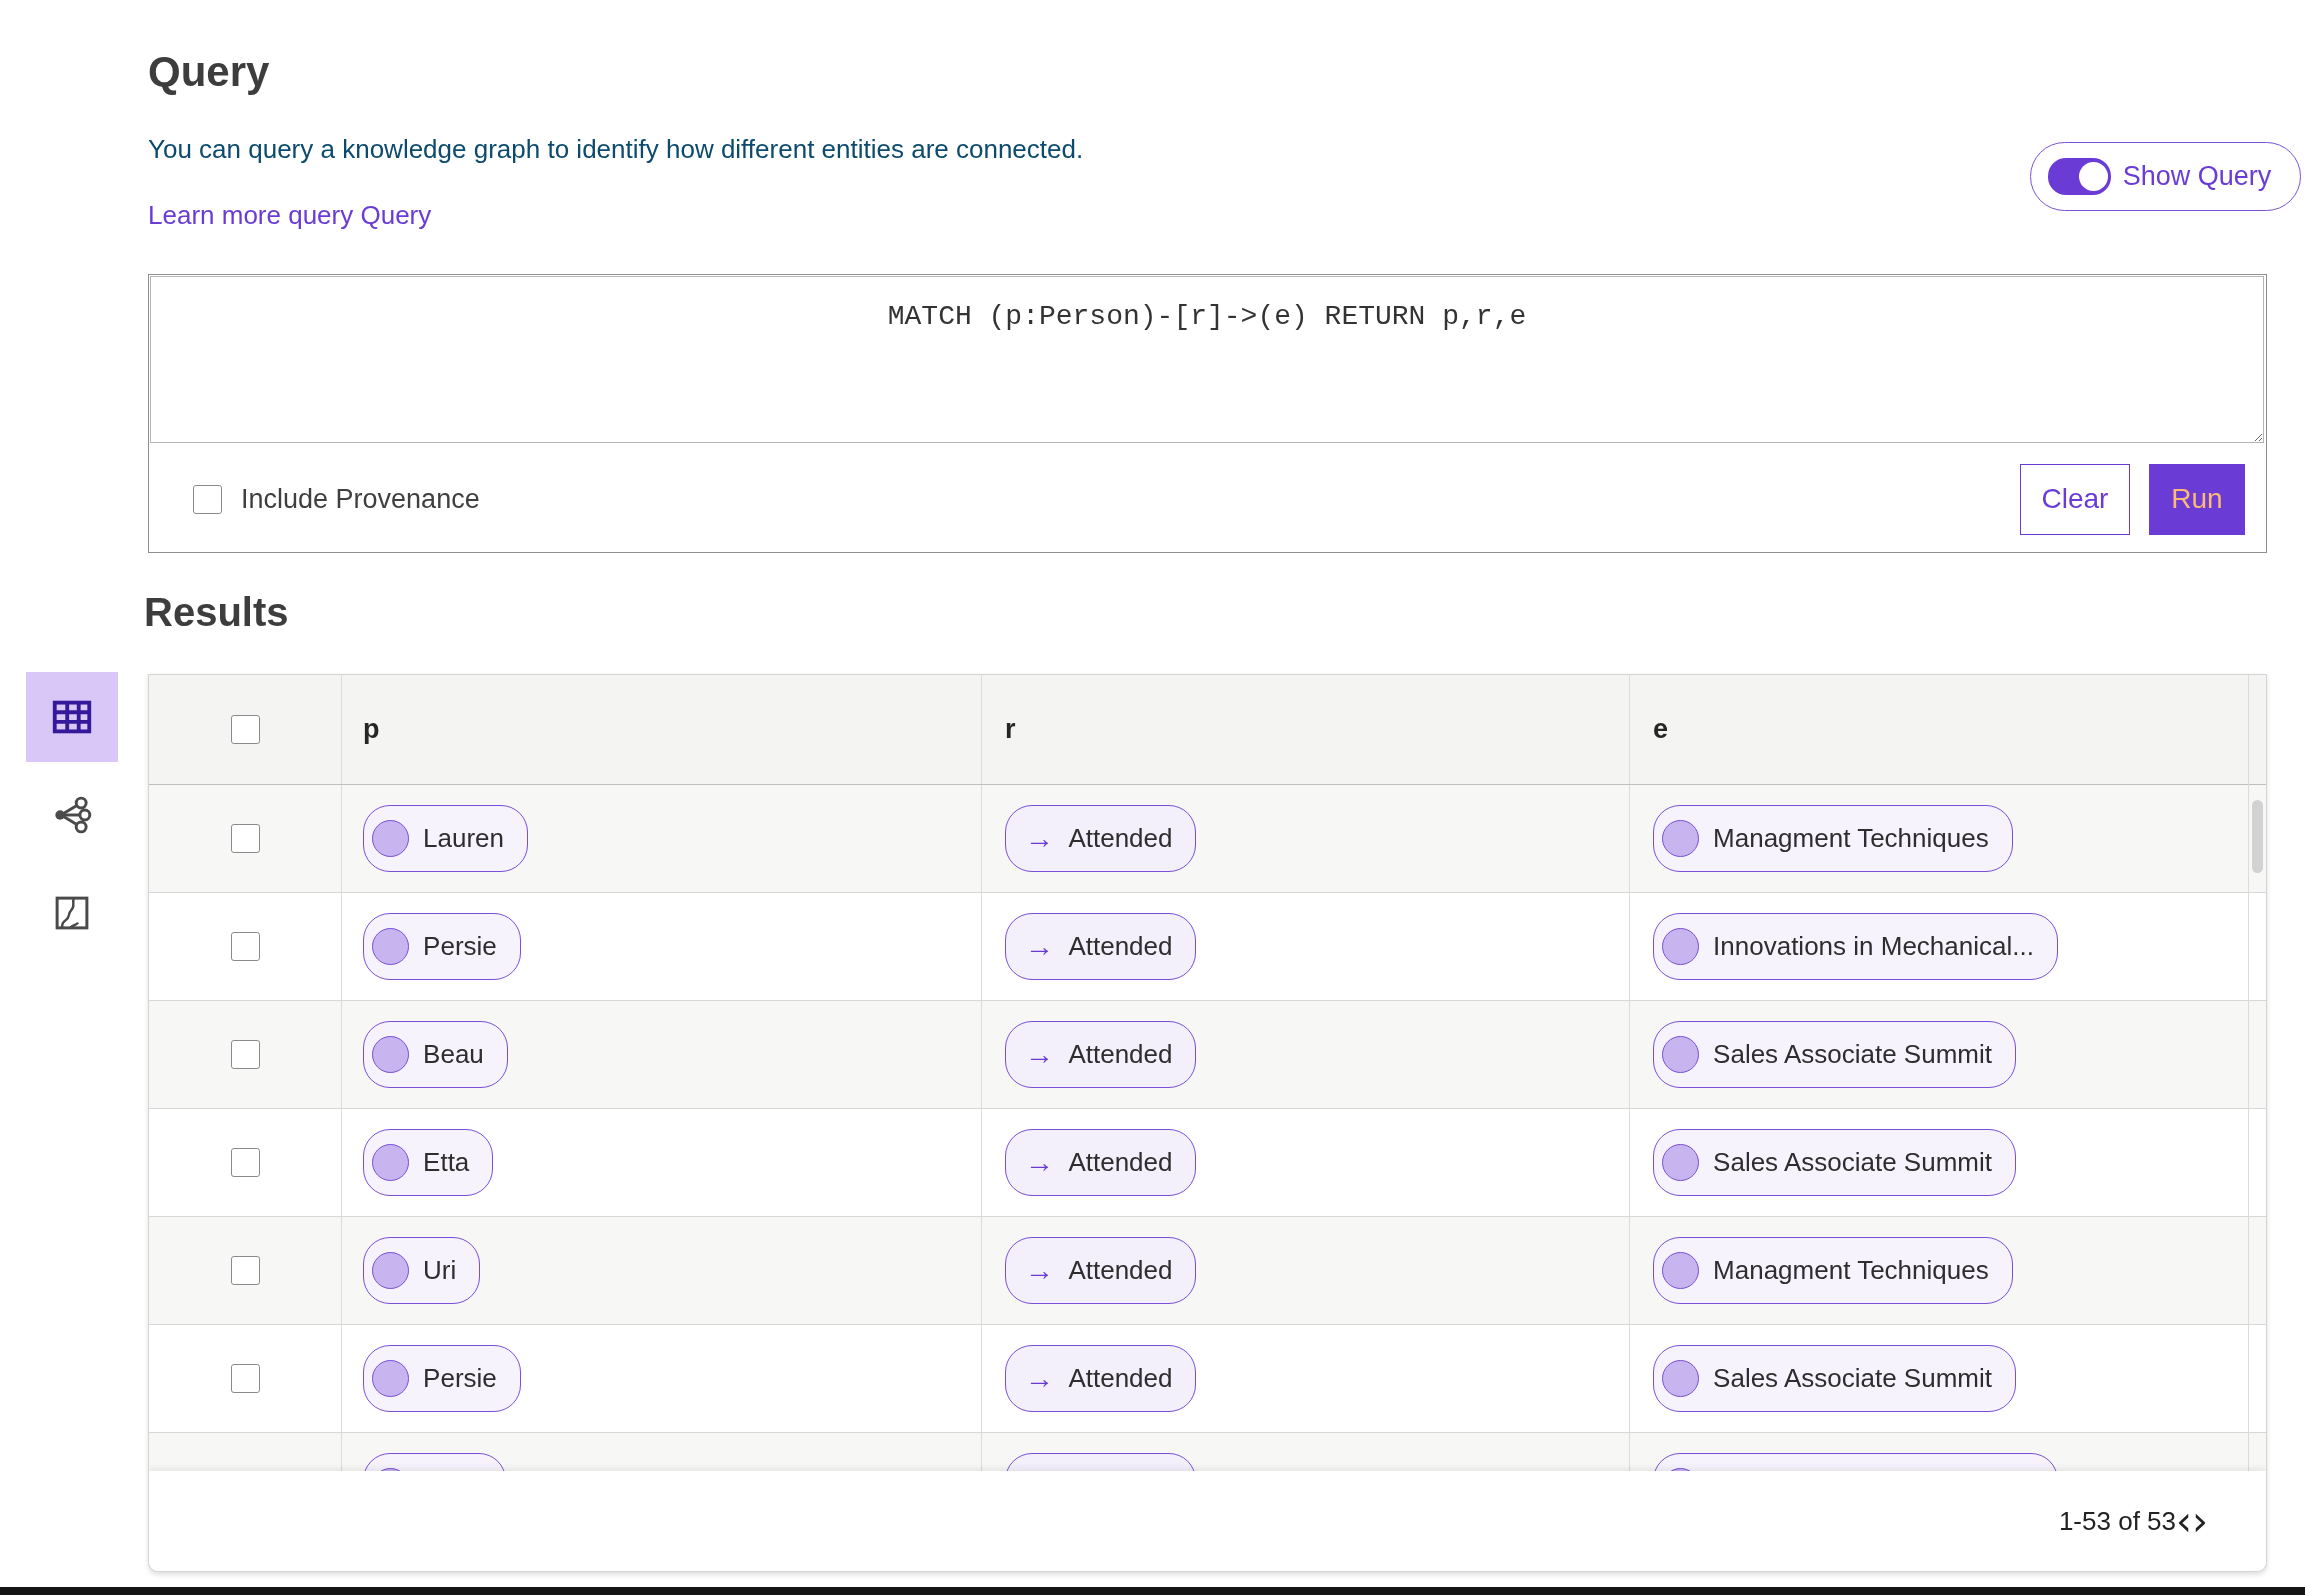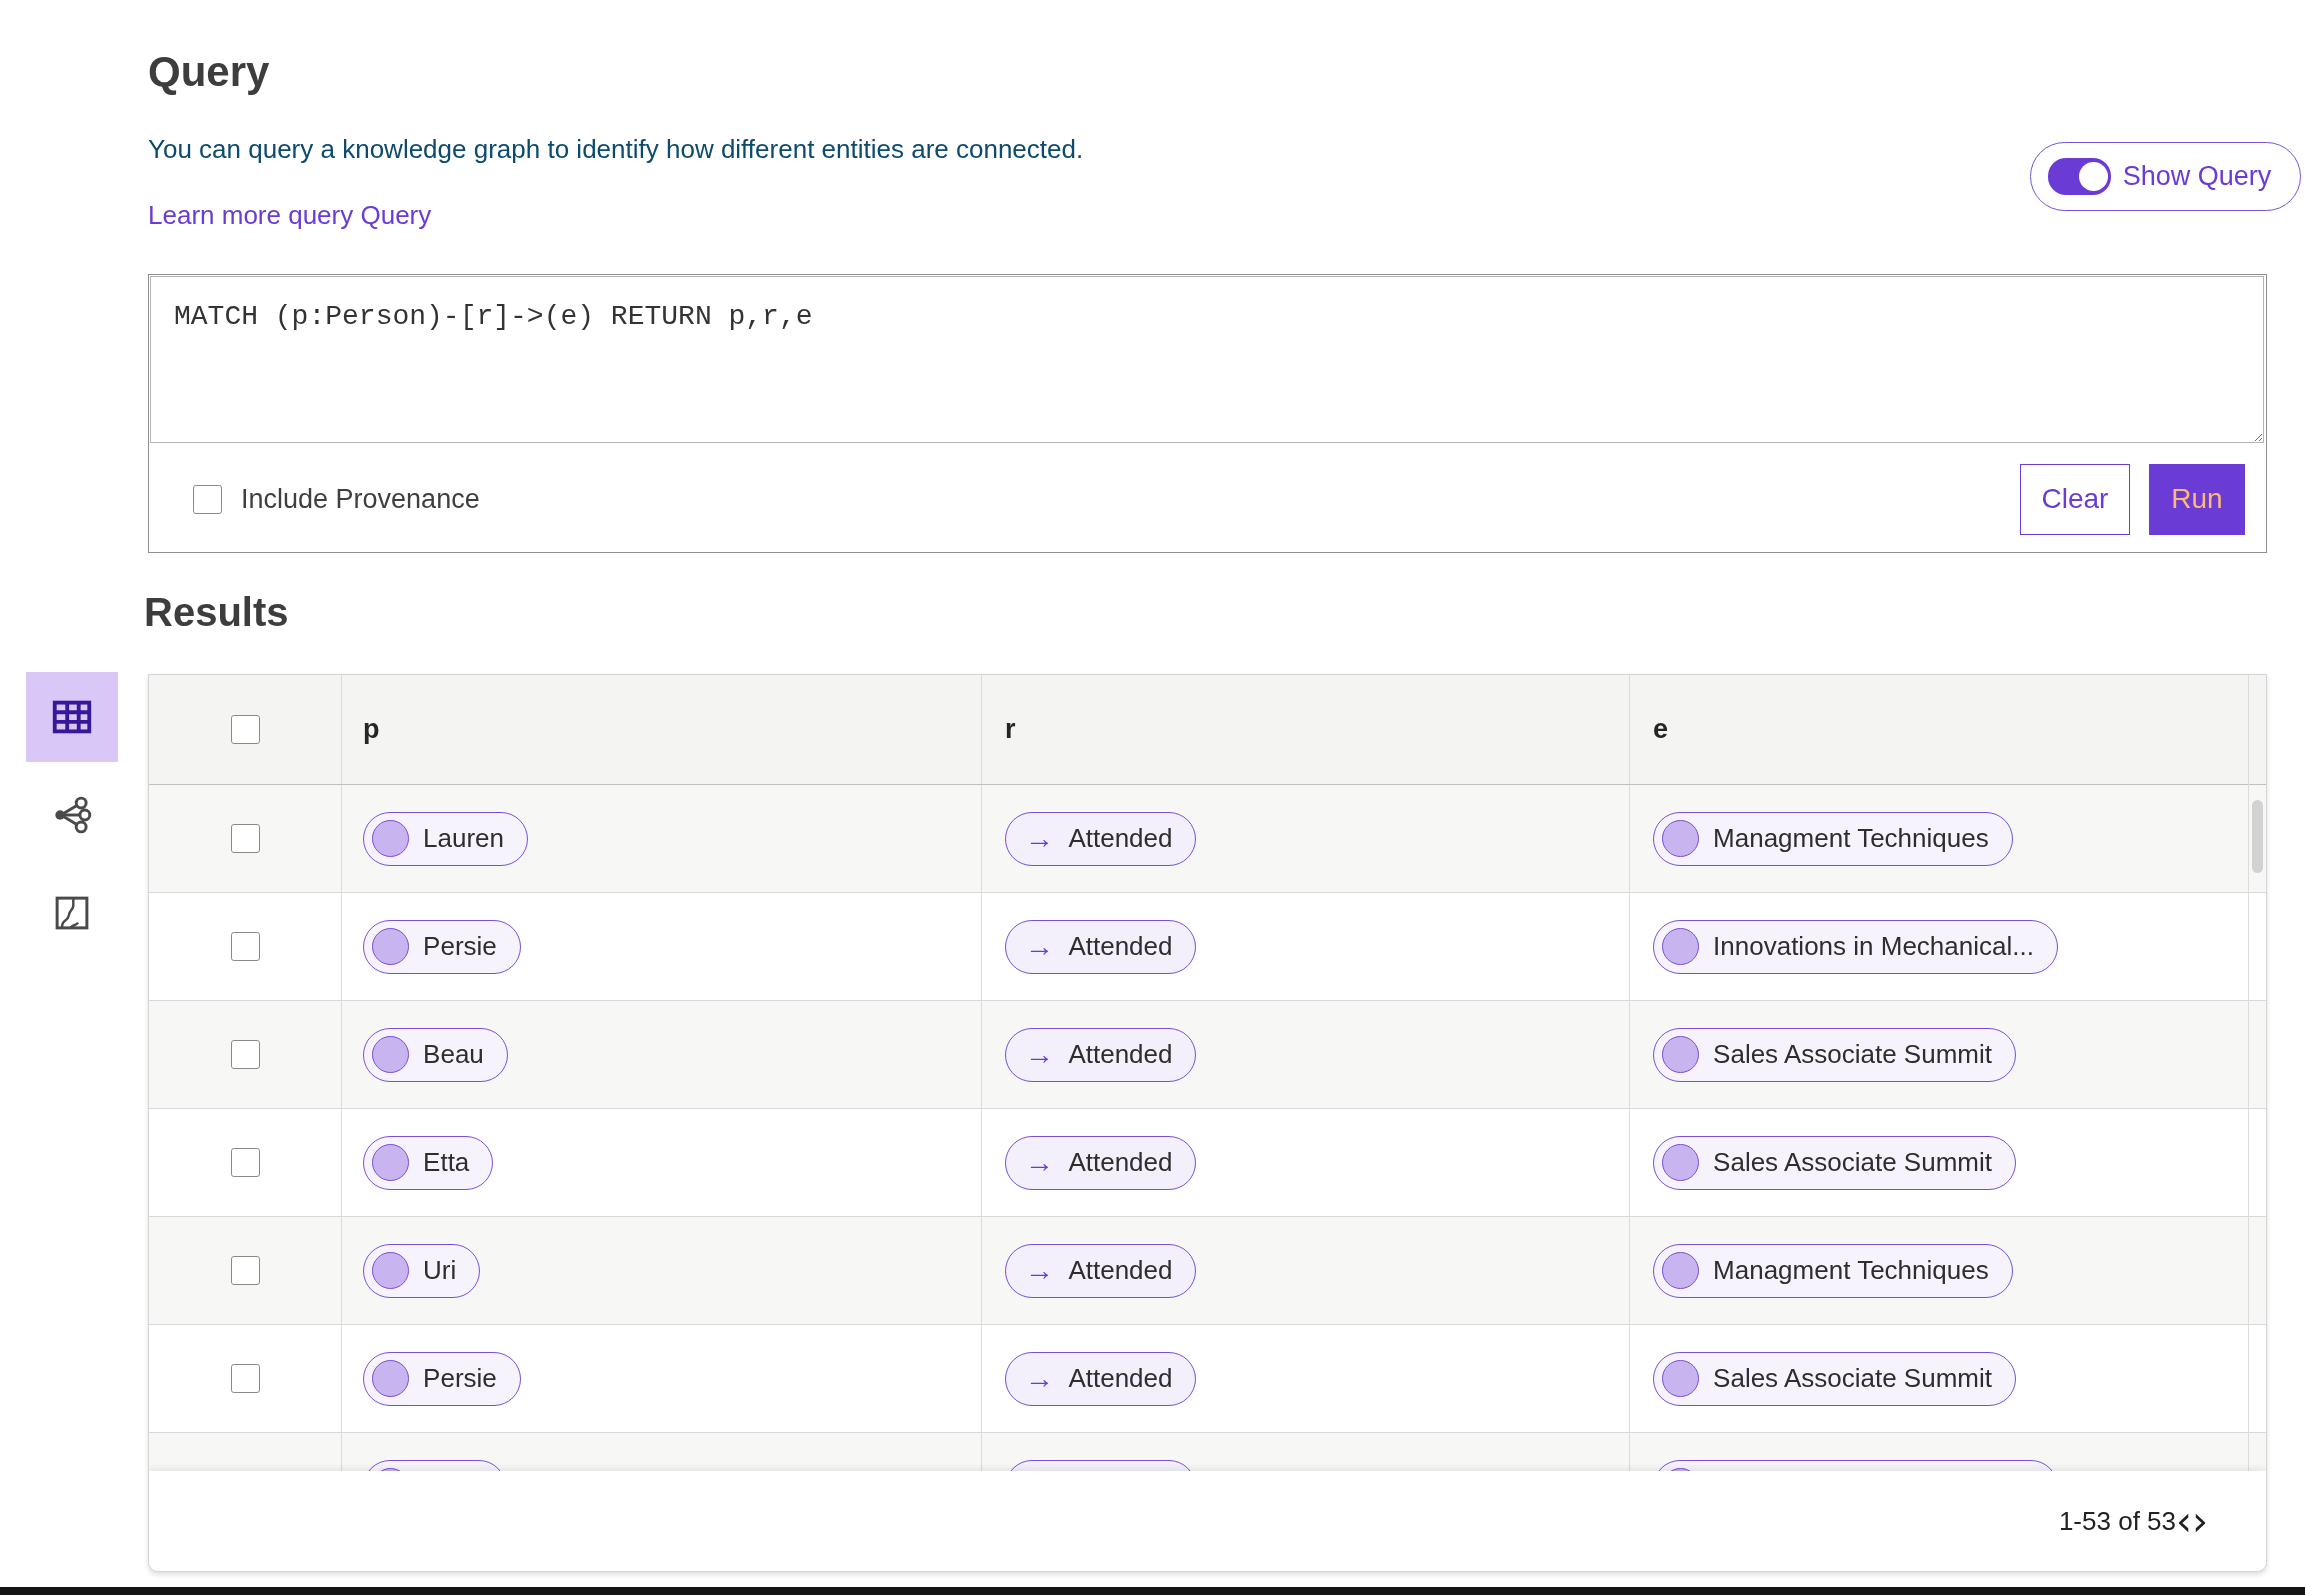--- a/index.html
+++ b/index.html
@@ -16,21 +16,21 @@
                   display:flex; align-items:center; gap:11.5px; cursor:pointer; }
   .showq-track  { width:63px; height:37px; background:#6a3cd5; border-radius:18px; position:relative; display:inline-block; }
   .showq-knob   { position:absolute; right:3.8px; top:3.8px; width:29px; height:29px; background:#fff; border-radius:50%; }
   .showq-label  { font-size:27px; color:#6a3cd5; }
 
   
   .qpanel       { position:absolute; left:148px; top:274px; width:2119px; height:279px;
                   border:1px solid #8f8f8f; background:#fff; }
   .qtext        { display:block; width:2114px; height:167px; margin:1px; border:1px solid #b5b5b5;
                   font-family:"Liberation Mono","DejaVu Sans Mono",monospace; font-size:28px; color:#333;
-                  padding:21px 23px; resize:both; outline:none; line-height:1.35; }
+                  padding:21px 23px; resize:both; outline:none; line-height:1.35;text-align:center; }
   .qcontrols    { position:absolute; left:0; right:0; bottom:0; height:106px;
                   display:flex; align-items:center; justify-content:space-between; padding:0 21px 0 44px; }
   .prov         { display:flex; align-items:center; gap:19px; cursor:pointer;text-align:right; }
   .checkbox     { width:29px; height:29px; border:1.9px solid #8a8a8a; border-radius:2.9px; background:#fff; display:inline-block; }
   .prov-label   { font-size:27px; color:#3f3f3f; }
   .btn-row      { display:flex; gap:19px; }
   .btn          { height:71px; font-size:28px; display:flex; align-items:center; justify-content:center; cursor:pointer; }
   .btn-clear    { width:110px; background:#fff; border:1.9px solid #6a3cd5; color:#6a3cd5; }
   .btn-run      { width:96px; background:#6a3cd5; border:1.9px solid #6a3cd5; color:#fdba74; }
 
@@ -52,21 +52,21 @@
   .trow         { height:108px; display:flex; border-bottom:1px solid #d8d8d8; background:#fff; }
   .trow.odd     { background:#f7f7f6; }
   .cell         { display:flex; align-items:center; }
   .c0           { width:192px; justify-content:center; }
   .c1           { width:640px; border-left:1px solid #dcdcdc; padding-left:21px; }
   .c2           { width:648px; border-left:1px solid #dcdcdc; padding-left:23px; }
   .c3           { flex:1;      border-left:1px solid #dcdcdc; padding-left:23px; }
   .colhead      { font-size:27px; font-weight:700; color:#262626; }
 
   
-  .pill         { display:inline-flex; align-items:center; height:54px; border:1.9px solid #7a4fd8;
+  .pill         { display:inline-flex; align-items:center; height:67px; border:1.9px solid #7a4fd8;
                   border-radius:27px; background:#f6f3fd; padding:0 23px 0 7.7px; gap:14.4px; cursor:pointer;text-align:right; }
   .pill.rel     { padding-left:19px; background:#f3effb; }
   .pcircle      { width:37px; height:37px; border-radius:50%; background:#c8b4ee; border:1.9px solid #7a4fd8; display:inline-block; }
   .parrow       { font-size:29px; color:#6a3cd5; line-height:1; }
   .plabel       { font-size:26px; color:#2e2e2e; white-space:nowrap; }
 
   
   .sb-line      { position:absolute; top:0; bottom:100px; right:17.3px; width:1px; background:#dcdcdc; }
   .sb-thumb     { position:absolute; top:125px; right:2.9px; width:11.5px; height:73px; background:#d2d2d2; border-radius:5.8px; }
 

